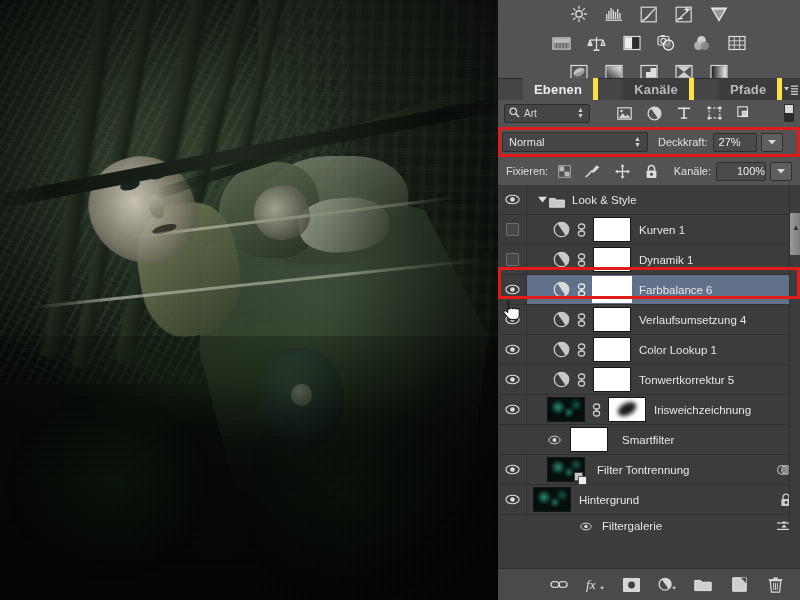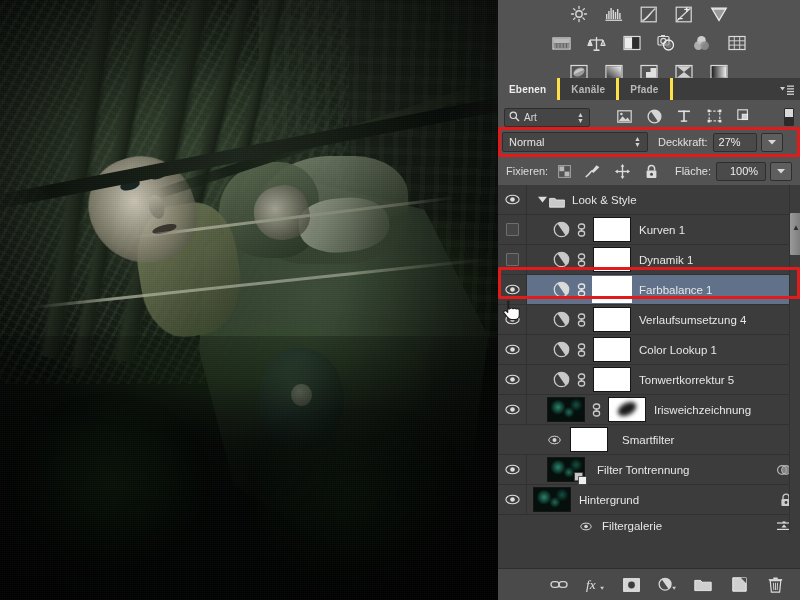--- a/index.html
+++ b/index.html
@@ -183,35 +183,36 @@
   .adj-ico svg { display:block; }
 
   
   .tabbar {
     position:absolute; left:0; top:78px; width:302px; height:22px;
     background:#454545; display:flex; align-items:flex-end;
     border-top:1px solid #2c2c2c;
   }
   .tab {
     height:22px; padding:0 11px; display:flex; align-items:center;
-    font-size:10px; color:#b9b9b9; background:#3c3c3c;
-    border-right:3px solid #fde047; cursor:pointer; font-weight:bold;
+    font-size:13px; color:#b9b9b9; background:#3c3c3c;
+    border-right:5px solid #fde047; cursor:pointer; font-weight:bold;
     letter-spacing:.2px;
+    margin-left:25px;
   }
   .tab.active { background:#535353; color:#ededed; }
   .tab-fill { flex:1; height:22px; background:#3c3c3c; }
   .tab-menu {
     width:26px; height:22px; background:#3c3c3c; display:flex;
     align-items:center; justify-content:center; cursor:pointer;
   }
 
   
   .filterbar {
     position:absolute; left:0; top:100px; width:302px; height:26px;
-    background:#535353; display:flex; align-items:flex-start; padding:8px 6px; gap:0;
+    background:#535353; display:flex; align-items:center; padding:8px 6px; gap:0;
   }
   .kindsel {
     width:86px; height:19px; background:#454545; border:1px solid #2e2e2e;
     border-radius:2px; display:flex; align-items:center; padding:0 4px;
     font-size:10px; color:#d8d8d8; cursor:pointer; position:relative;
   }
   .kindsel .lbl { margin-left:4px; }
   .kindsel .arrows { position:absolute; right:5px; font-size:7px; line-height:6px; color:#cfcfcf; text-align:center; }
   .fil-icons { display:flex; gap:14px; margin-left:26px; align-items:center; }
   .fil-ico { width:16px; height:16px; display:flex; align-items:center; justify-content:center; cursor:pointer; }
@@ -249,21 +250,21 @@
     position:absolute; left:0; top:158px; width:302px; height:26px;
     background:#535353; display:flex; align-items:center; padding:0 8px;
   }
   .lockrow .t { font-size:11px; color:#dcdcdc; }
   .lock-icons { display:flex; gap:13px; margin-left:8px; align-items:center; }
   .lk { width:16px; height:16px; display:flex; align-items:center; justify-content:center; cursor:pointer; }
   .fill-lbl { margin-left:auto; font-size:11px; color:#e0e0e0; }
   .fillval {
     margin-left:5px; width:50px; height:19px; background:#4a4a4a;
     border:1px solid #2e2e2e; border-radius:2px; font-size:11px;
-    color:#ededed; display:flex; align-items:center; padding-left:13px; cursor:text;
+    color:#ededed; display:flex; align-items:center; padding-left:20px; cursor:text;
   }
 
   
   .layerlist {
     position:absolute; left:0; top:185px; width:304px; height:348px;
     background:#3c3c3c; overflow:hidden;
   }
   .lrow {
     position:relative; height:30px; display:flex; align-items:center;
     border-bottom:1px solid #313131; background:#3c3c3c; cursor:pointer;
@@ -667,21 +668,21 @@
             </svg>
         </div>
         <div class="lk">
           <svg width="13" height="15" viewBox="0 0 13 15">
               <path d="M3.4 6.6 V4.5 a3.1 3.1 0 0 1 6.2 0 V6.6" fill="none" stroke="#dcdcdc" stroke-width="1.5"></path>
               <rect x="1.6" y="6.4" width="9.8" height="7.6" rx="1" fill="#dcdcdc"></rect>
               <circle cx="6.5" cy="10.2" r="1.5" fill="#4a4a4a"></circle>
             </svg>
         </div>
       </div>
-      <span class="fill-lbl">Fläche:</span>
+      <span class="fill-lbl">Kanäle:</span>
       <div class="fillval">100%</div>
       <div class="stepper">
         <svg width="8" height="5" viewBox="0 0 8 5">
             <polygon points="0,0 8,0 4,4.4" fill="#d9d9d9"></polygon>
           </svg>
       </div>
     </div>
 
     <div class="layerlist">
 
@@ -774,21 +775,21 @@
           <span class="linkico">
             <svg width="11" height="14" viewBox="0 0 11 14">
                 <g fill="none" stroke="#e6e6e6" stroke-width="1.3">
                   <rect x="2.4" y="1" width="6.2" height="5" rx="2.6"></rect>
                   <rect x="2.4" y="8" width="6.2" height="5" rx="2.6"></rect>
                   <line x1="5.5" y1="5.4" x2="5.5" y2="8.6"></line>
                 </g>
               </svg>
           </span>
           <span class="thumb-white thumb-sel"></span>
-          <span class="lname">Farbbalance 1</span>
+          <span class="lname">Farbbalance 6</span>
         </div>
       </div>
 
       <div class="lrow">
         <div class="eyecell">
           <svg width="15" height="11" viewBox="0 0 15 11">
               <ellipse cx="7.5" cy="5.5" rx="6.6" ry="4.3" fill="none" stroke="#dedede" stroke-width="1.1"></ellipse>
               <circle cx="7.5" cy="5.5" r="2.3" fill="#dedede"></circle>
             </svg>
         </div>

